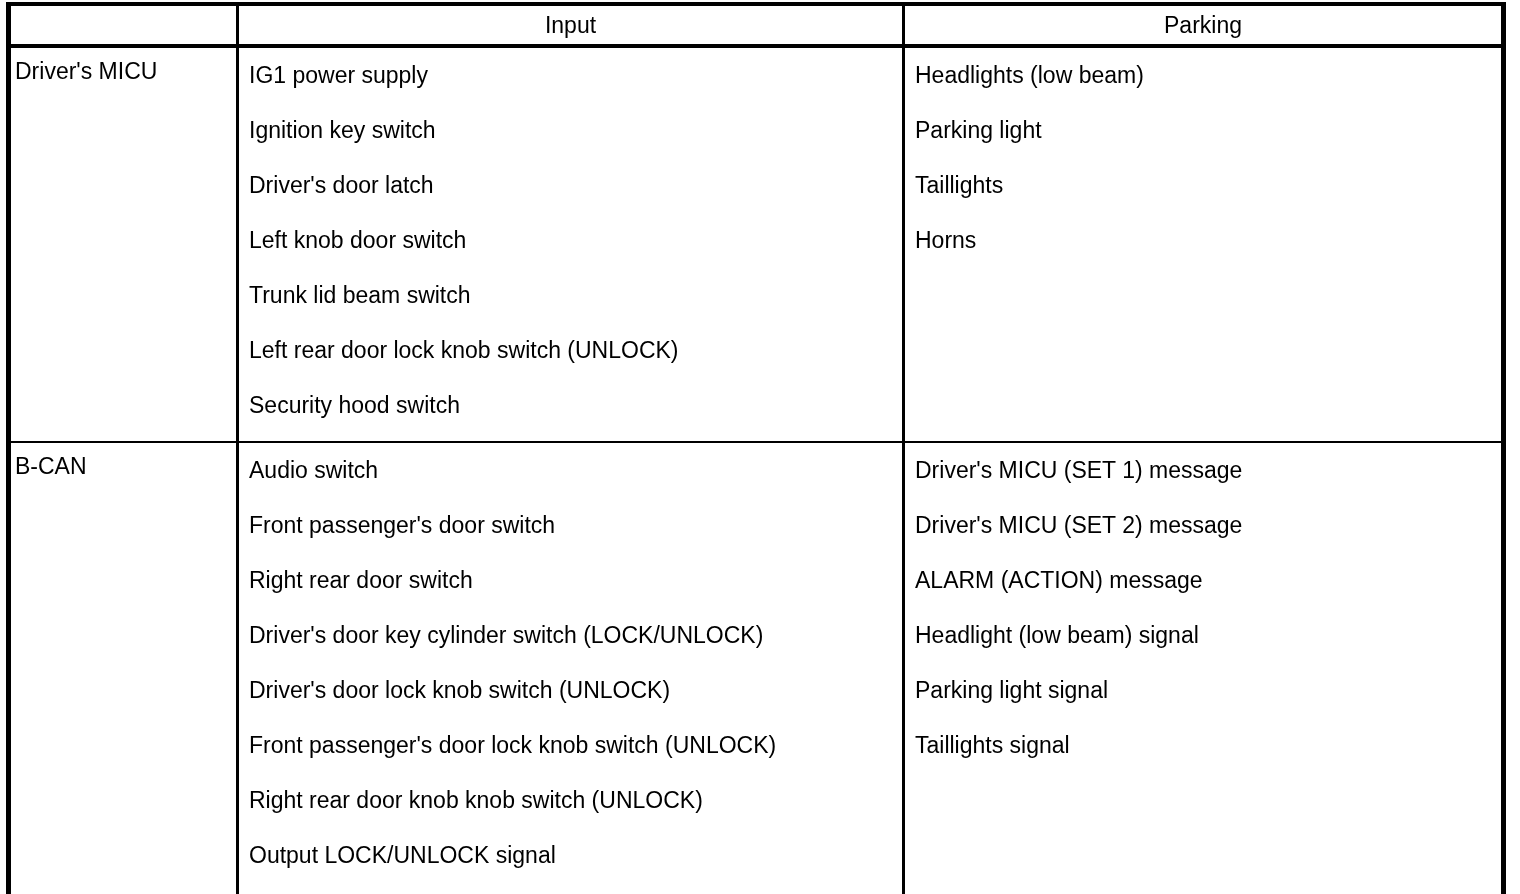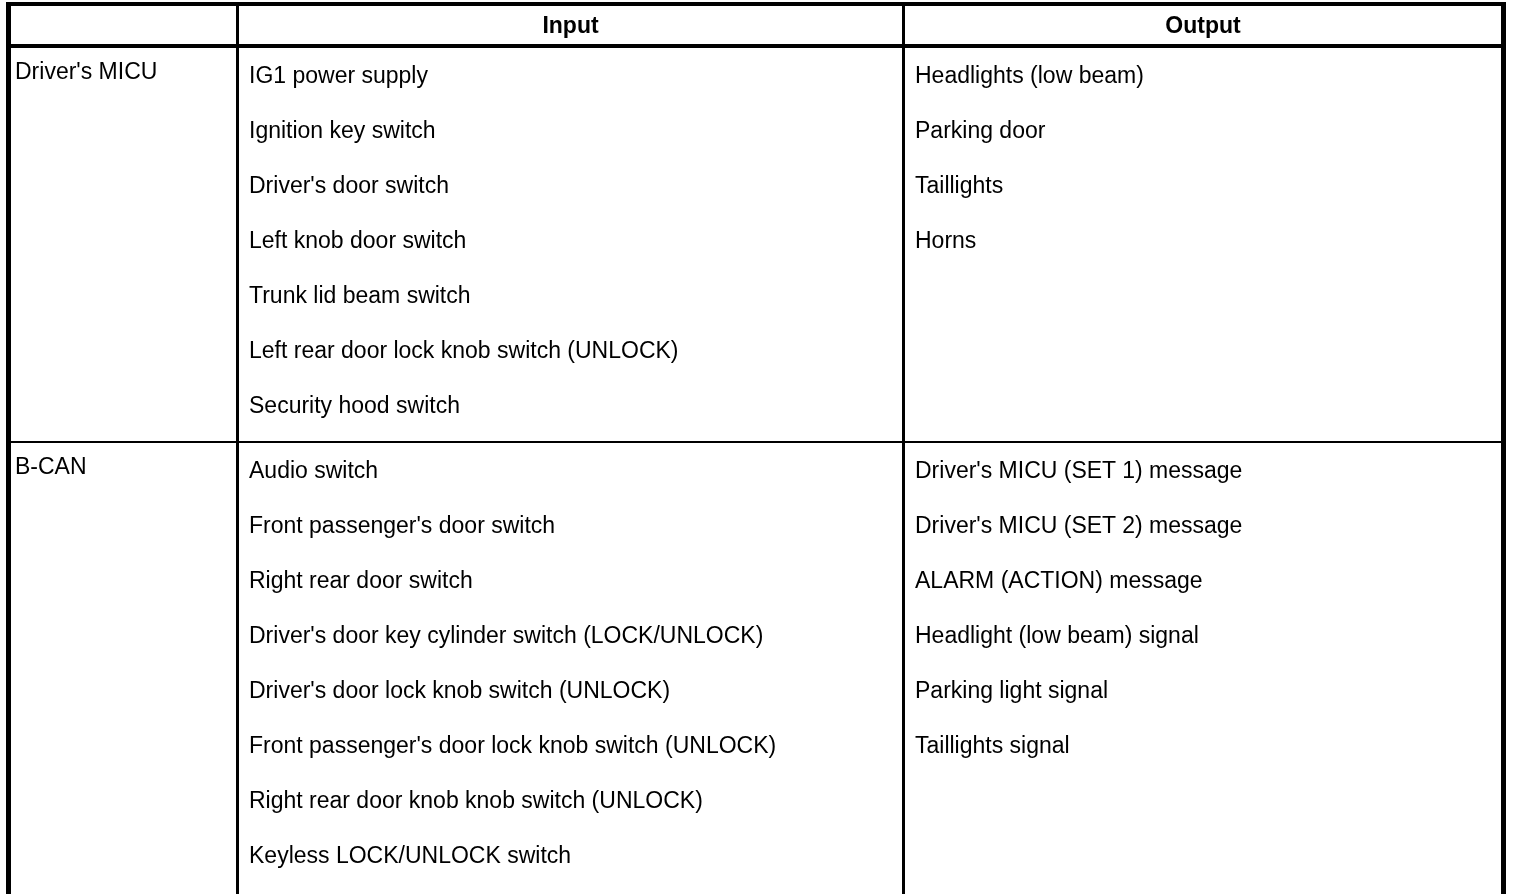--- a/index.html
+++ b/index.html
@@ -44,21 +44,21 @@
     border-top: 4px solid #000;
     border-bottom: 4px solid #000;
   }
 
   
   .hdr-row th {
     height: 38px;
     padding: 0;
     margin: 12px;
     border-bottom: 4px solid #000;
-    font-weight: bold;
+    font-weight: normal;
     font-size: 23px;
     line-height: 38px;
     vertical-align: middle;
     text-align: center;
     letter-spacing: 0px;
   }
   .hdr-row th.sys-hdr {
     border-right: 3px solid #000;
   }
   .hdr-row th.in-hdr {
@@ -117,65 +117,65 @@
     <colgroup>
       <col class="c-sys">
       <col class="c-in">
       <col class="c-out">
     </colgroup>
 
     <thead>
       <tr class="hdr-row">
         <th class="sys-hdr"></th>
         <th class="in-hdr">Input</th>
-        <th class="out-hdr">Output</th>
+        <th class="out-hdr">Parking</th>
       </tr>
     </thead>
 
     <tbody>
 
       <tr class="sec-row">
         <td class="sys-cell">
           <div class="sys-label pad-micu">Driver's MICU</div>
         </td>
         <td class="in-cell">
           <ul class="item-list">
             <li>IG1 power supply</li>
             <li>Ignition key switch</li>
-            <li>Driver's door switch</li>
+            <li>Driver's door latch</li>
             <li>Left knob door switch</li>
             <li>Trunk lid beam switch</li>
             <li>Left rear door lock knob switch (UNLOCK)</li>
             <li>Security hood switch</li>
           </ul>
         </td>
         <td class="out-cell">
           <ul class="item-list">
             <li>Headlights (low beam)</li>
-            <li>Parking door</li>
+            <li>Parking light</li>
             <li>Taillights</li>
             <li>Horns</li>
           </ul>
         </td>
       </tr>
 
       <tr class="sec-row last">
         <td class="sys-cell">
           <div class="sys-label pad-bcan">B-CAN</div>
         </td>
         <td class="in-cell">
           <ul class="item-list">
             <li>Audio switch</li>
             <li>Front passenger's door switch</li>
             <li>Right rear door switch</li>
             <li>Driver's door key cylinder switch (LOCK/UNLOCK)</li>
             <li>Driver's door lock knob switch (UNLOCK)</li>
             <li>Front passenger's door lock knob switch (UNLOCK)</li>
             <li>Right rear door knob knob switch (UNLOCK)</li>
-            <li>Keyless LOCK/UNLOCK switch</li>
+            <li>Output LOCK/UNLOCK signal</li>
             <li>DOOR LOCK signal</li>
           </ul>
         </td>
         <td class="out-cell">
           <ul class="item-list">
             <li>Driver's MICU (SET 1) message</li>
             <li>Driver's MICU (SET 2) message</li>
             <li>ALARM (ACTION) message</li>
             <li>Headlight (low beam) signal</li>
             <li>Parking light signal</li>

